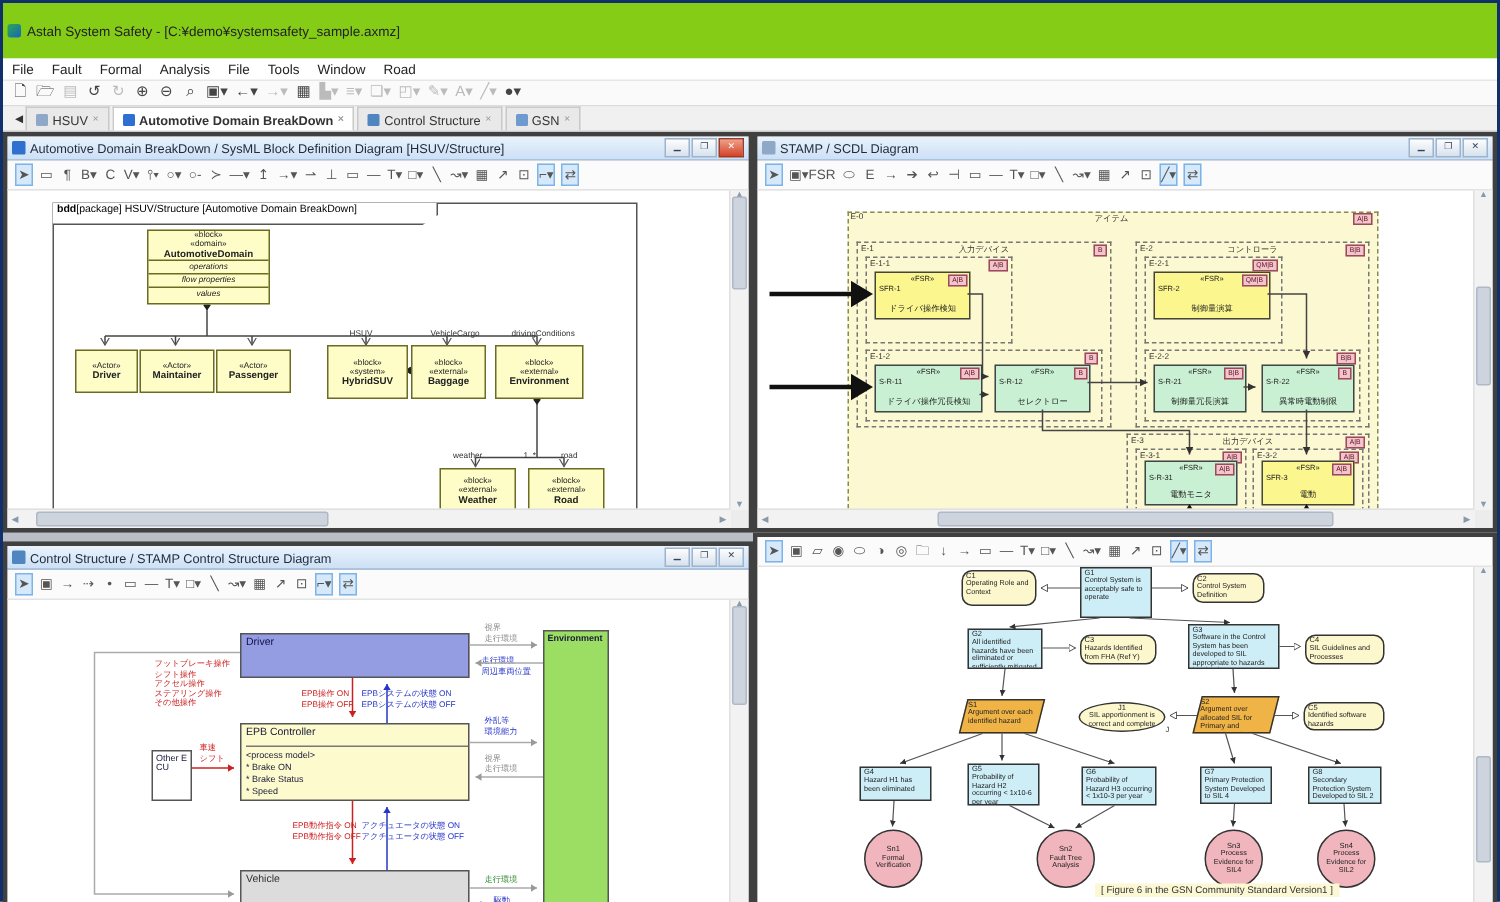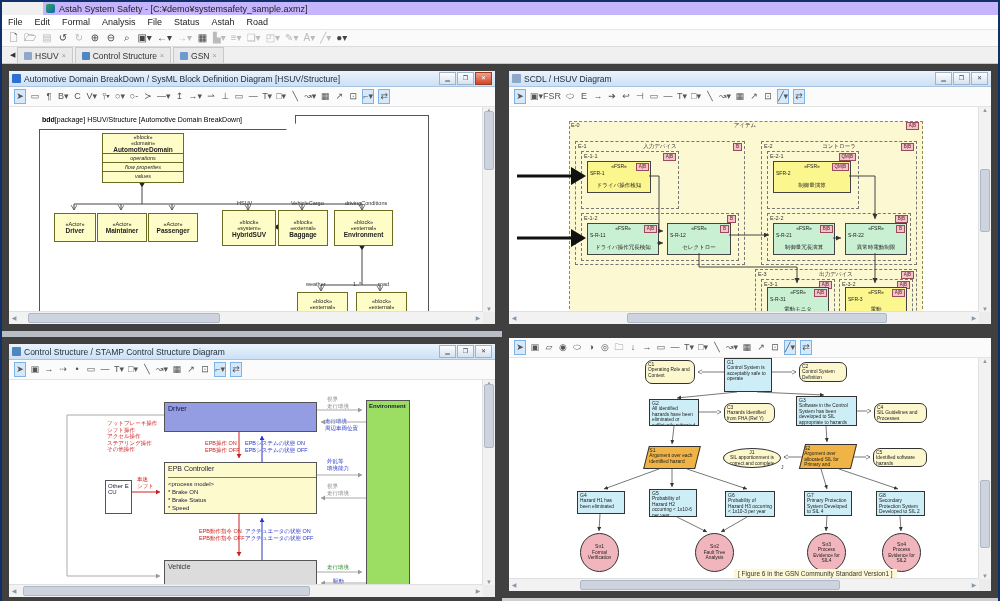--- a/index.html
+++ b/index.html
@@ -1,33 +1,33 @@
 <!DOCTYPE html>
 <html><head>
 <meta charset="utf-8">
 <style>
   html,body{margin:0;padding:0;width:1000px;height:601px;overflow:hidden;
     font-family:"Liberation Sans", sans-serif; background:#10306b;}
   .app{position:absolute;left:0;top:0;width:996px;height:597px;border:2px solid #10306b;background:#f0f0f0;}
-  .titlebar{height:13px;background:#c4b5fd;display:flex;align-items:center;padding:0 3px;font-size:9px;color:#222;margin-left:41px;}
+  .titlebar{height:13px;background:#84cc16;display:flex;align-items:center;padding:12px 3px;font-size:9px;color:#222;}
   .app-icon{width:9px;height:9px;border-radius:2px;background:linear-gradient(135deg,#2da84c,#1565c0);margin-right:4px;}
   .menubar{height:14px;background:#ffffff;display:flex;align-items:center;font-size:9px;color:#222;border-bottom:1px solid #e6e6e6;}
   .menu-item{padding:0 6px;cursor:default;}
   .toolbar{height:16px;background:#fafafa;display:flex;align-items:center;gap:5px;padding:0 6px;border-bottom:1px solid #dcdcdc;font-size:10px;color:#444;}
   .tb-icon{min-width:11px;text-align:center;line-height:14px;}
   .tb-icon.dis{color:#bbb;}
   .tabbar{height:16px;background:#f0f0f0;display:flex;align-items:flex-end;border-bottom:1px solid #c9c9c9;padding-left:8px;}
   .tab-scroll{width:7px;font-size:7px;color:#333;align-self:center;}
   .tab{display:flex;align-items:center;gap:3px;font-size:8.5px;color:#333;background:#e9e9e9;border:1px solid #c9c9c9;border-bottom:none;padding:1px 6px;margin-right:2px;height:13px;}
   .tab.active{background:#ffffff;font-weight:bold;}
   .tab .ticon{width:8px;height:8px;border-radius:1px;}
   .tab .tclose{color:#999;font-size:7px;}
   .mdi{position:relative;height:534px;background:#b9bec6;}
   .gray-strip{height:4px;background:#cfcfcf;}
-  .pane{position:absolute;background:#a3a3a3;border:7px solid #404040;display:flex;flex-direction:column;box-sizing:border-box;}
+  .pane{position:absolute;background:#a3a3a3;border:3px solid #404040;display:flex;flex-direction:column;box-sizing:border-box;}
   .pane-title{height:15px;background:linear-gradient(#eaf3fc,#cde0f5);border-bottom:1px solid #a9c4e0;display:flex;align-items:center;padding:0 3px;font-size:8.5px;color:#1c2a3a;flex:none;}
   .pane-title .picon{width:9px;height:9px;margin-right:3px;border-radius:1px;flex:none;}
   .pane-title .ptext{white-space:nowrap;overflow:hidden;flex:1;}
   .wbtns{display:flex;gap:1px;}
   .wbtn{width:15px;height:11px;border:1px solid #9db4cc;background:linear-gradient(#fdfdfd,#d7e2ee);font-size:6px;line-height:10px;text-align:center;color:#345;}
   .wbtn.close-red{background:linear-gradient(#f0a088,#d2442a);color:#fff;border-color:#a03a20;}
   .pane-toolbar{height:19px;background:#fbfbfb;border-bottom:1px solid #e3e3e3;display:flex;align-items:center;gap:4px;padding:0 5px;font-size:9px;color:#555;flex:none;}
   .pt-icon{min-width:10px;text-align:center;line-height:15px;}
   .pt-icon.sel{background:#d6e9fb;border:1px solid #7eb3e8;line-height:13px;}
   .canvas{position:relative;flex:1;background:#fff;overflow:hidden;}
@@ -106,26 +106,26 @@
   </defs>
 </svg>
 
 <div class="app">
   <div class="titlebar">
     <div class="app-icon"></div>
     <span>Astah System Safety - [C:¥demo¥systemsafety_sample.axmz]</span>
   </div>
   <div class="menubar" id="menubar">
       <div class="menu-item">File</div>
-      <div class="menu-item">Edit</div>
+      <div class="menu-item">Fault</div>
       <div class="menu-item">Formal</div>
       <div class="menu-item">Analysis</div>
       <div class="menu-item">File</div>
-      <div class="menu-item">Status</div>
-      <div class="menu-item">Astah</div>
+      <div class="menu-item">Tools</div>
+      <div class="menu-item">Window</div>
       <div class="menu-item">Road</div>
     </div>
   <div class="toolbar" id="main-toolbar">
       <div class="tb-icon">🗋</div>
       <div class="tb-icon">🗁</div>
       <div class="tb-icon dis">▤</div>
       <div class="tb-icon">↺</div>
       <div class="tb-icon dis">↻</div>
       <div class="tb-icon">⊕</div>
       <div class="tb-icon">⊖</div>
@@ -143,20 +143,25 @@
       <div class="tb-icon dis">╱▾</div>
       <div class="tb-icon">●▾</div>
     </div>
   <div class="tabbar" id="tabbar">
       <div class="tab-scroll">◀</div>
       <div class="tab">
         <div class="ticon" style="background: rgb(143, 168, 200);"></div>
         <div>HSUV</div>
         <div class="tclose">×</div>
       </div>
+      <div class="tab active">
+        <div class="ticon" style="background: rgb(47, 111, 208);"></div>
+        <div>Automotive Domain BreakDown</div>
+        <div class="tclose">×</div>
+      </div>
       <div class="tab">
         <div class="ticon" style="background: rgb(79, 134, 192);"></div>
         <div>Control Structure</div>
         <div class="tclose">×</div>
       </div>
       <div class="tab">
         <div class="ticon" style="background: rgb(111, 154, 208);"></div>
         <div>GSN</div>
         <div class="tclose">×</div>
       </div>
@@ -280,21 +285,21 @@
             <div class="sb-arrow" style="left: 0px; top: 2px; width: 10px;">◀</div>
             <div class="sb-arrow" style="right: 0px; top: 2px; width: 10px;">▶</div>
             <div class="sb-thumb" style="top: 1px; bottom: 1px; left: 4%; width: 40%;"></div>
           </div>
           <div class="scorner"></div>
         </div>
       </div>
       <div class="pane" style="left: 500px; top: 0px; width: 496px; height: 267px; position: absolute;">
         <div class="pane-title">
           <div class="picon" style="background: rgb(143, 168, 200);"></div>
-          <div class="ptext">SCDL / HSUV Diagram</div>
+          <div class="ptext">STAMP / SCDL Diagram</div>
           <div class="wbtns">
             <div class="wbtn">▁</div>
             <div class="wbtn">❐</div>
             <div class="wbtn">✕</div>
           </div>
         </div>
         <div class="pane-toolbar">
           <div class="pt-icon sel">➤</div>
           <div class="pt-icon">▣▾FSR</div>
           <div class="pt-icon">⬭</div>

